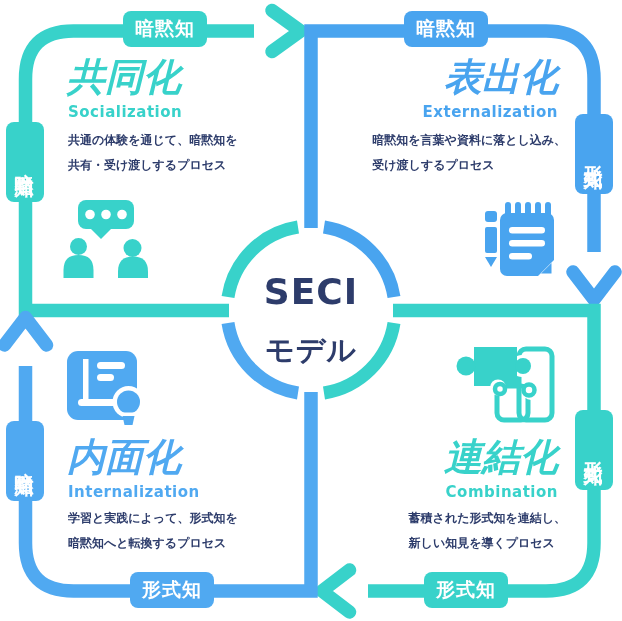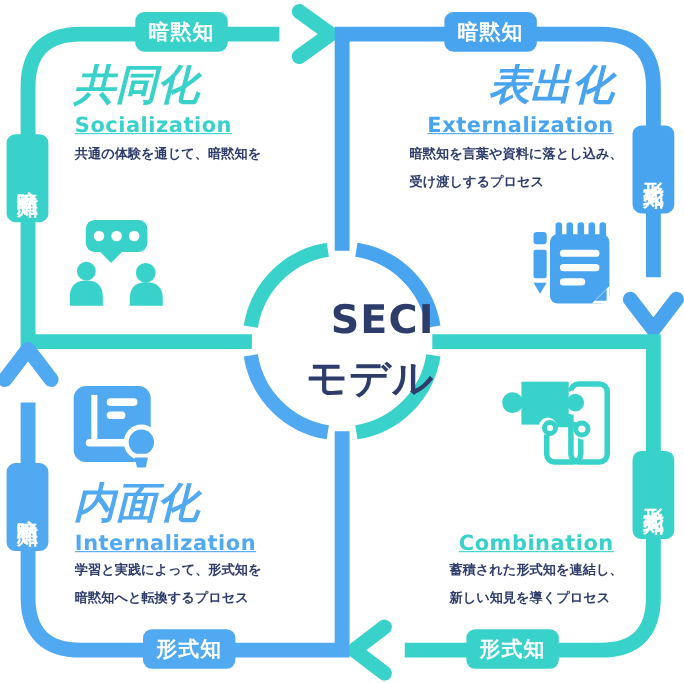--- a/index.html
+++ b/index.html
@@ -11,43 +11,43 @@
   }
   html,body{margin:0;padding:0;background:#fff;}
   body{font-family:"DejaVu Sans","Liberation Sans",sans-serif;}
   .stage{
     position:relative;width:622px;height:621px;background:var(--bg);
     overflow:hidden;font-weight:bold;
   }
   .stage svg{position:absolute;left:0;top:0;}
   .abs{position:absolute;}
   .q-title{font-size:38px;line-height:1.1;letter-spacing:0px;white-space:nowrap;font-style:italic;}
-  .q-sub{font-size:19px;letter-spacing:.5px;white-space:nowrap;text-decoration:underline;}
+  .q-sub{font-size:15px;letter-spacing:.5px;white-space:nowrap;}
   .q-desc{font-size:12px;line-height:25px;color:var(--navy);white-space:nowrap;}
   .t-teal{color:var(--teal);}
   .t-blue{color:var(--blue);}
   .t-bluelight{color:var(--blue-light);}
   .ta-r{}
   .tag{
     position:absolute;border-radius:8px;color:#fff;font-size:19px;
     display:flex;align-items:center;justify-content:center;white-space:nowrap;
   }
   .tag-h{width:84px;height:36px;letter-spacing:1px;}
   .tag-v{
     width:38px;height:80px;writing-mode:vertical-rl;text-orientation:upright;
     letter-spacing:3px;
   }
   .bg-teal{background:var(--teal);}
   .bg-blue{background:var(--blue);}
   .bg-bluelight{background:var(--blue-light);}
   .center-text{
-    left:227px;top:274px;width:168px;text-align:right;color:var(--navy);
+    left:227px;top:274px;width:168px;text-align:center;color:var(--navy);
   }
   .center-title{font-size:36px;letter-spacing:1px;line-height:1.0;}
-  .center-sub{font-size:37px;margin-top:9px;letter-spacing:1px;}
+  .center-sub{font-size:29px;margin-top:21px;letter-spacing:1px;}
 </style>
 </head>
 <body>
 
 <div class="stage">
 
   <svg width="622" height="621" viewBox="0 0 622 621">
 
     <g>
       <path d="M 229 310.5 H 25.5 V 79 Q 25.5 31 73.5 31 H 254" fill="none" style="stroke:var(--teal)" stroke-width="13.5"></path>
@@ -137,36 +137,38 @@
   <div class="tag tag-v bg-blue" style="left:575px;top:114px">形式知</div>
   <div class="tag tag-v bg-bluelight" style="left:6px;top:421px">暗黙知</div>
   <div class="tag tag-v bg-teal" style="left:575px;top:410px">形式知</div>
   <div class="tag tag-h bg-bluelight" style="left:130px;top:572px">形式知</div>
   <div class="tag tag-h bg-teal" style="left:424px;top:572px">形式知</div>
 
   <div class="abs q-title t-teal" style="left:67px;top:57px">共同化</div>
   <div class="abs q-sub  t-teal" style="left:68px;top:103px">Socialization</div>
   <div class="abs q-desc" style="left:68px;top:128px">
     <div>共通の体験を通じて、暗黙知を</div>
+    <div>共有・受け渡しするプロセス</div>
   </div>
 
   <div class="abs q-title t-blue ta-r" style="right:64px;top:57px">表出化</div>
   <div class="abs q-sub  t-blue ta-r" style="right:64px;top:103px">Externalization</div>
   <div class="abs q-desc ta-r" style="right:56px;top:128px">
     <div>暗黙知を言葉や資料に落とし込み、</div>
     <div>受け渡しするプロセス</div>
   </div>
 
   <div class="abs q-title t-bluelight" style="left:67px;top:437px">内面化</div>
   <div class="abs q-sub  t-bluelight" style="left:68px;top:483px">Internalization</div>
   <div class="abs q-desc" style="left:68px;top:506px">
     <div>学習と実践によって、形式知を</div>
     <div>暗黙知へと転換するプロセス</div>
   </div>
 
+  <div class="abs q-title t-teal ta-r" style="right:64px;top:437px">連結化</div>
   <div class="abs q-sub  t-teal ta-r" style="right:64px;top:483px">Combination</div>
   <div class="abs q-desc ta-r" style="right:56px;top:506px">
     <div>蓄積された形式知を連結し、</div>
     <div>新しい知見を導くプロセス</div>
   </div>
 
   <div class="abs center-text">
     <div class="center-title">SECI</div>
     <div class="center-sub">モデル</div>
   </div>

